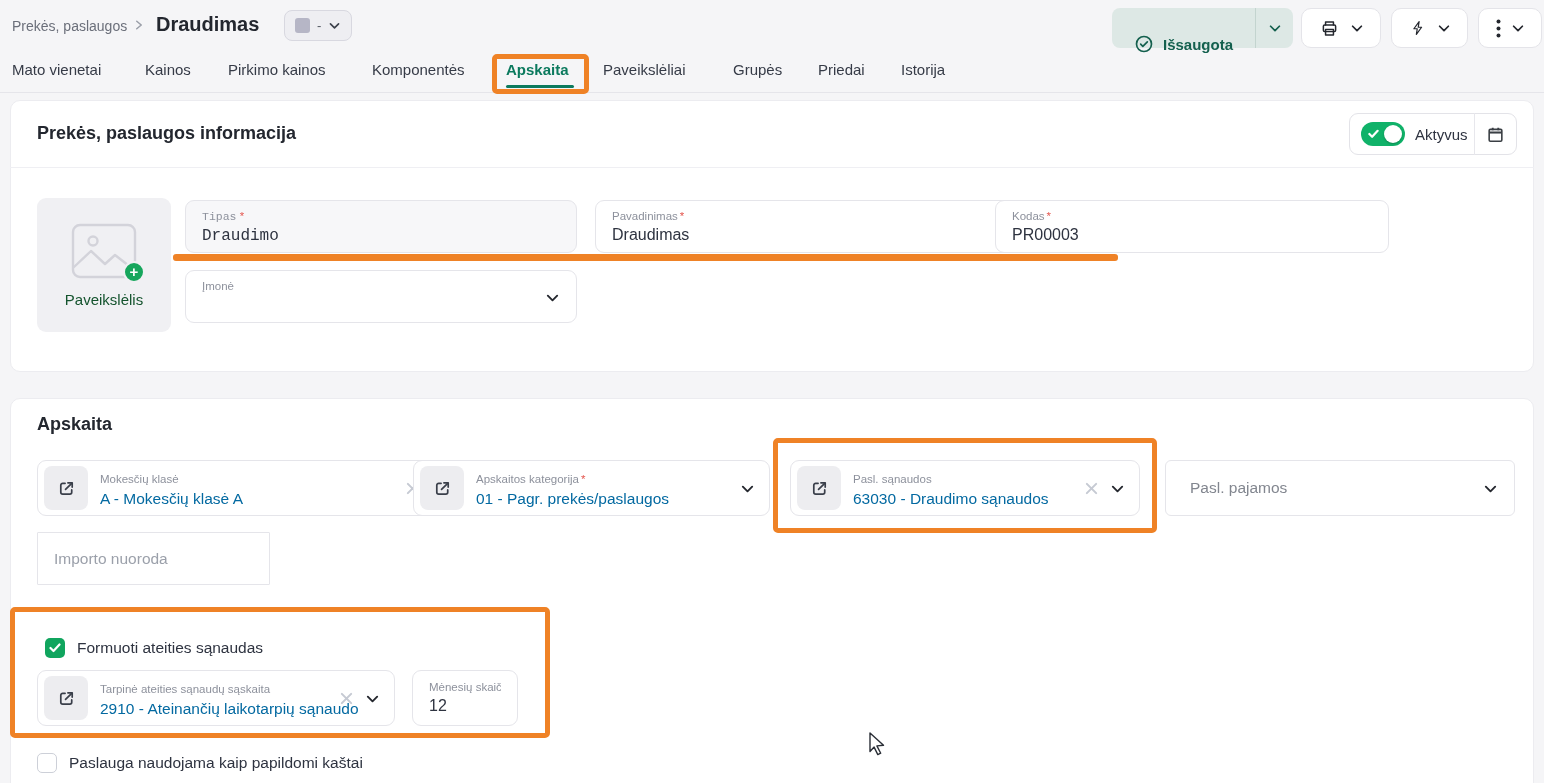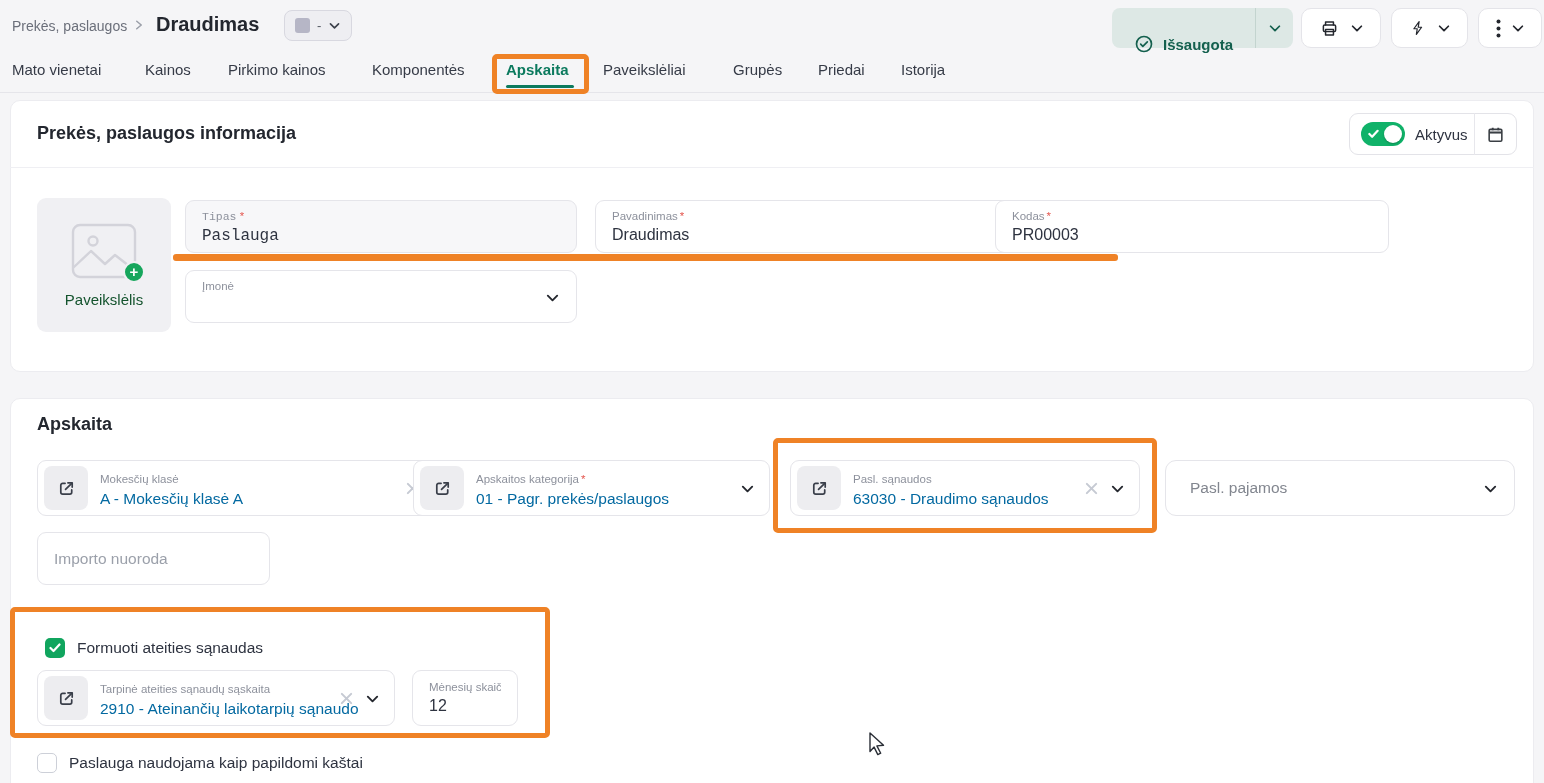--- a/index.html
+++ b/index.html
@@ -119,28 +119,28 @@
   .lk-clear { color:#c6cad3; margin:0 12px 0 6px; flex:0 0 auto; display:flex; }
   .lk-caret { color:#24272e; flex:0 0 auto; display:flex; }
   .f-mokesciu { left:37px; top:460px; width:424px; height:56px; }
   .f-kategorija { left:413px; top:460px; width:357px; height:56px; }
   .f-sanaudos { left:790px; top:460px; width:350px; height:56px; }
   .f-tarpine { left:37px; top:670px; width:358px; height:56px; }
 
   
   .select-empty {
     left:1165px; top:460px; width:350px; height:56px;
-    background:#fff; border:1px solid #e5e5ea; border-radius:11px;
+    background:#fff; border:1px solid #e5e5ea; border-radius:6px;
     display:flex; align-items:center; padding:0 16px 0 24px; cursor:pointer;
   }
   .select-empty .ph { flex:1; font-size:15.5px; color:#82868f; }
 
   
   .f-importo { left:37px; top:532px; width:233px; height:53px;
-    background:#fff; border:1px solid #e5e5ea; border-radius:9px;
+    background:#fff; border:1px solid #e5e5ea; border-radius:1px;
     display:flex; align-items:center; padding:0 16px; }
   .f-importo input {
     border:none; outline:none; width:100%; font-size:15.5px;
     font-family:"Liberation Sans", sans-serif; color:#2e3340; background:transparent;
   }
   .f-importo input::placeholder { color:#9ba0aa; }
 
   
   .f-menesiu { left:412px; top:670px; width:106px; height:56px; padding-top:10px; }
 
@@ -287,21 +287,21 @@
         <circle cx="22" cy="18" r="4.5"></circle>
         <path d="M3 44l17-16 14 13 10-9 18 14"></path>
       </svg>
     <span class="plus-badge">+</span>
   </span>
   <span class="img-ph-label">Paveikslėlis</span>
 </div>
 
 <div class="abs field disabled f-tipas">
   <div class="flabel"><span>Tipas</span><span class="req">*</span></div>
-  <div class="fvalue">Paslauga</div>
+  <div class="fvalue">Draudimo</div>
 </div>
 <div class="abs field f-pavadinimas">
   <div class="flabel"><span>Pavadinimas</span><span class="req">*</span></div>
   <div class="fvalue">Draudimas</div>
 </div>
 <div class="abs field f-kodas">
   <div class="flabel"><span>Kodas</span><span class="req">*</span></div>
   <div class="fvalue">PR00003</div>
 </div>
 <div class="abs annot-line"></div>

